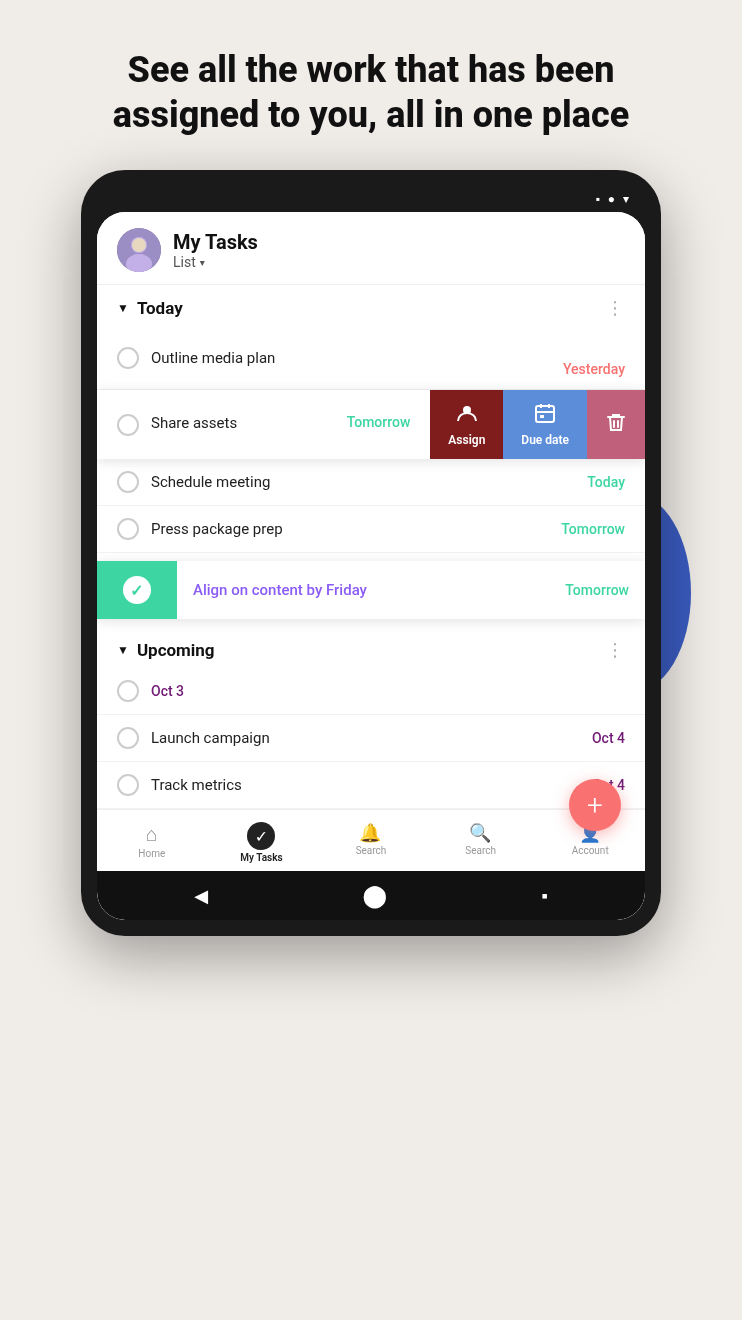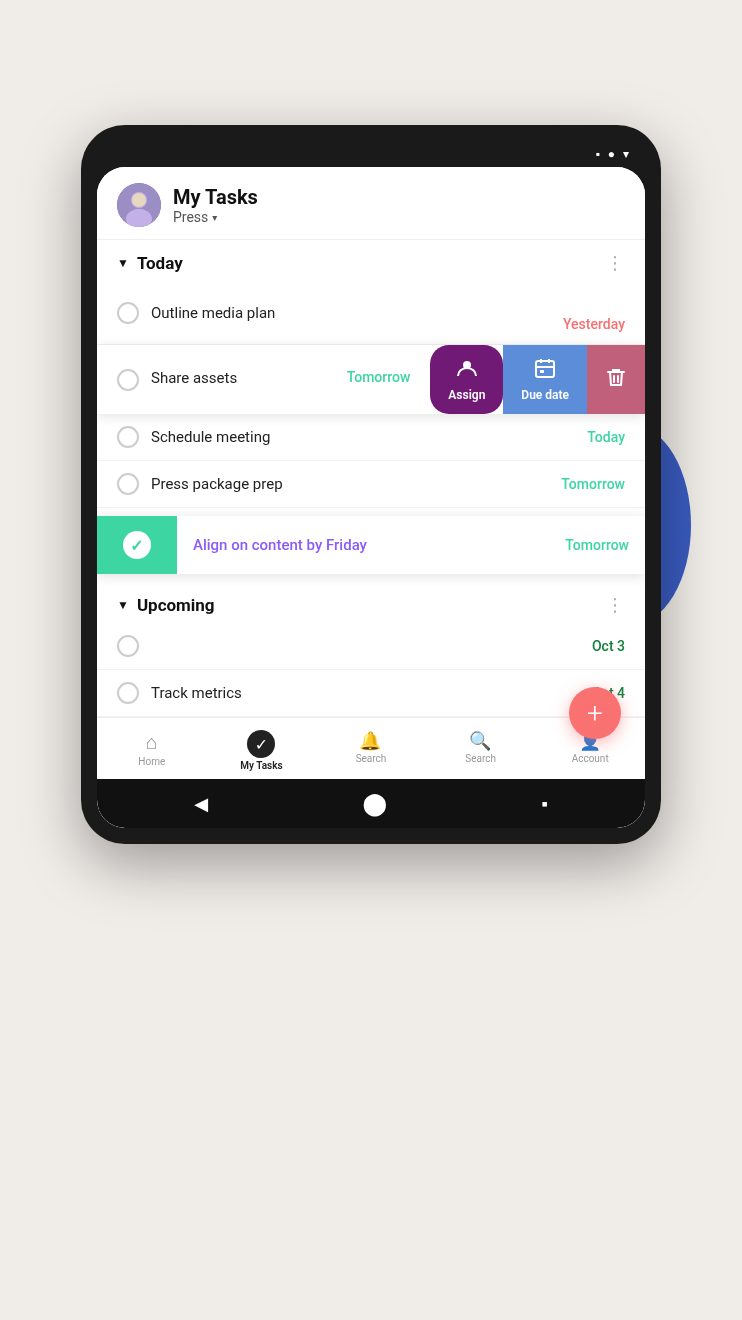--- a/index.html
+++ b/index.html
@@ -142,21 +142,20 @@
 
     
     .task-row {
       display: flex;
       align-items: center;
       padding: 12px 20px;
       background: #fff;
       border-bottom: 1px solid #f2f2f2;
       gap: 12px;
       position: relative;
-      justify-content: space-between;
     }
     .task-check {
       width: 22px;
       height: 22px;
       border-radius: 50%;
       border: 2px solid #ccc;
       display: flex;
       align-items: center;
       justify-content: center;
       flex-shrink: 0;
@@ -166,21 +165,21 @@
       font-size: 15px;
       color: #222;
     }
     .task-date {
       font-size: 14px;
       font-weight: 500;
     }
     .date-yesterday { color: #f87171; margin-top: 23px; }
     .date-today { color: #3dd6a3; }
     .date-tomorrow { color: #3dd6a3; }
-    .date-oct { color: #15803d; }
+    .date-oct { color: #701a75; }
 
     
     .swipe-row {
       display: flex;
       align-items: center;
       background: #fff;
       position: relative;
       box-shadow: 0 2px 12px rgba(0,0,0,0.12);
       z-index: 10;
     }
@@ -202,21 +201,21 @@
       flex-direction: column;
       align-items: center;
       justify-content: center;
       padding: 12px 18px;
       gap: 4px;
       color: #fff;
       font-size: 12px;
       font-weight: 600;
       cursor: pointer;
     }
-    .action-btn-assign { background: #701a75; border-radius: 19px; }
+    .action-btn-assign { background: #7f1d1d; }
     .action-btn-due { background: #5b8dd9; }
     .action-btn-delete { background: #c0607a; }
     .action-icon { font-size: 20px; }
 
     
     .swipe-complete-row {
       display: flex;
       align-items: center;
       background: #fff;
       margin: 8px 0;
@@ -341,21 +340,22 @@
     }
     .android-btn {
       color: #fff;
       font-size: 18px;
     }
   </style>
 </head>
 <body>
 
 <div class="headline">
-  <br>
+  <span>See all the work that has been</span><br>
+  <span>assigned to you, all in one place</span>
 </div>
 
 <div class="phone-wrapper">
 
   <div class="blue-circle"></div>
 
   <div class="phone">
 
     <div class="status-bar">
       <span class="status-bar-icon">▪</span>
@@ -373,21 +373,21 @@
               <circle cx="22" cy="17" r="8" fill="#c4b0e8"></circle>
               <ellipse cx="22" cy="36" rx="13" ry="10" fill="#c4b0e8"></ellipse>
               <circle cx="22" cy="17" r="7" fill="#e8d8c0"></circle>
               <ellipse cx="22" cy="35" rx="12" ry="9" fill="#c4b0e8"></ellipse>
             </svg>
           </div>
         </div>
         <div class="app-title-group">
           <span class="app-title">My Tasks</span>
           <span class="app-subtitle">
-            <span>Press</span>
+            <span>List</span>
             <span class="chevron-down">▾</span>
           </span>
         </div>
       </div>
 
       <div class="section-header">
         <div class="section-title-row">
           <span class="section-triangle">▼</span>
           <span class="section-title">Today</span>
         </div>
@@ -464,20 +464,25 @@
           <span class="section-title">Upcoming</span>
         </div>
         <span class="section-dots">⋮</span>
       </div>
 
       <div class="task-row">
         <div class="task-check"></div>
         <span class="task-date date-oct">Oct 3</span>
       </div>
 
+      <div class="task-row">
+        <div class="task-check"></div>
+        <span class="task-name">Launch campaign</span>
+        <span class="task-date date-oct">Oct 4</span>
+      </div>
 
       <div class="task-row">
         <div class="task-check"></div>
         <span class="task-name">Track metrics</span>
         <span class="task-date date-oct">Oct 4</span>
       </div>
 
       <div style="position:relative; height:0;">
         <div class="fab" style="position:relative; margin-left:auto; margin-right:24px; bottom:auto; right:auto; transform:translateY(-30px); width:52px; height:52px; margin-bottom:-52px; float:right;">
           <span>+</span>

